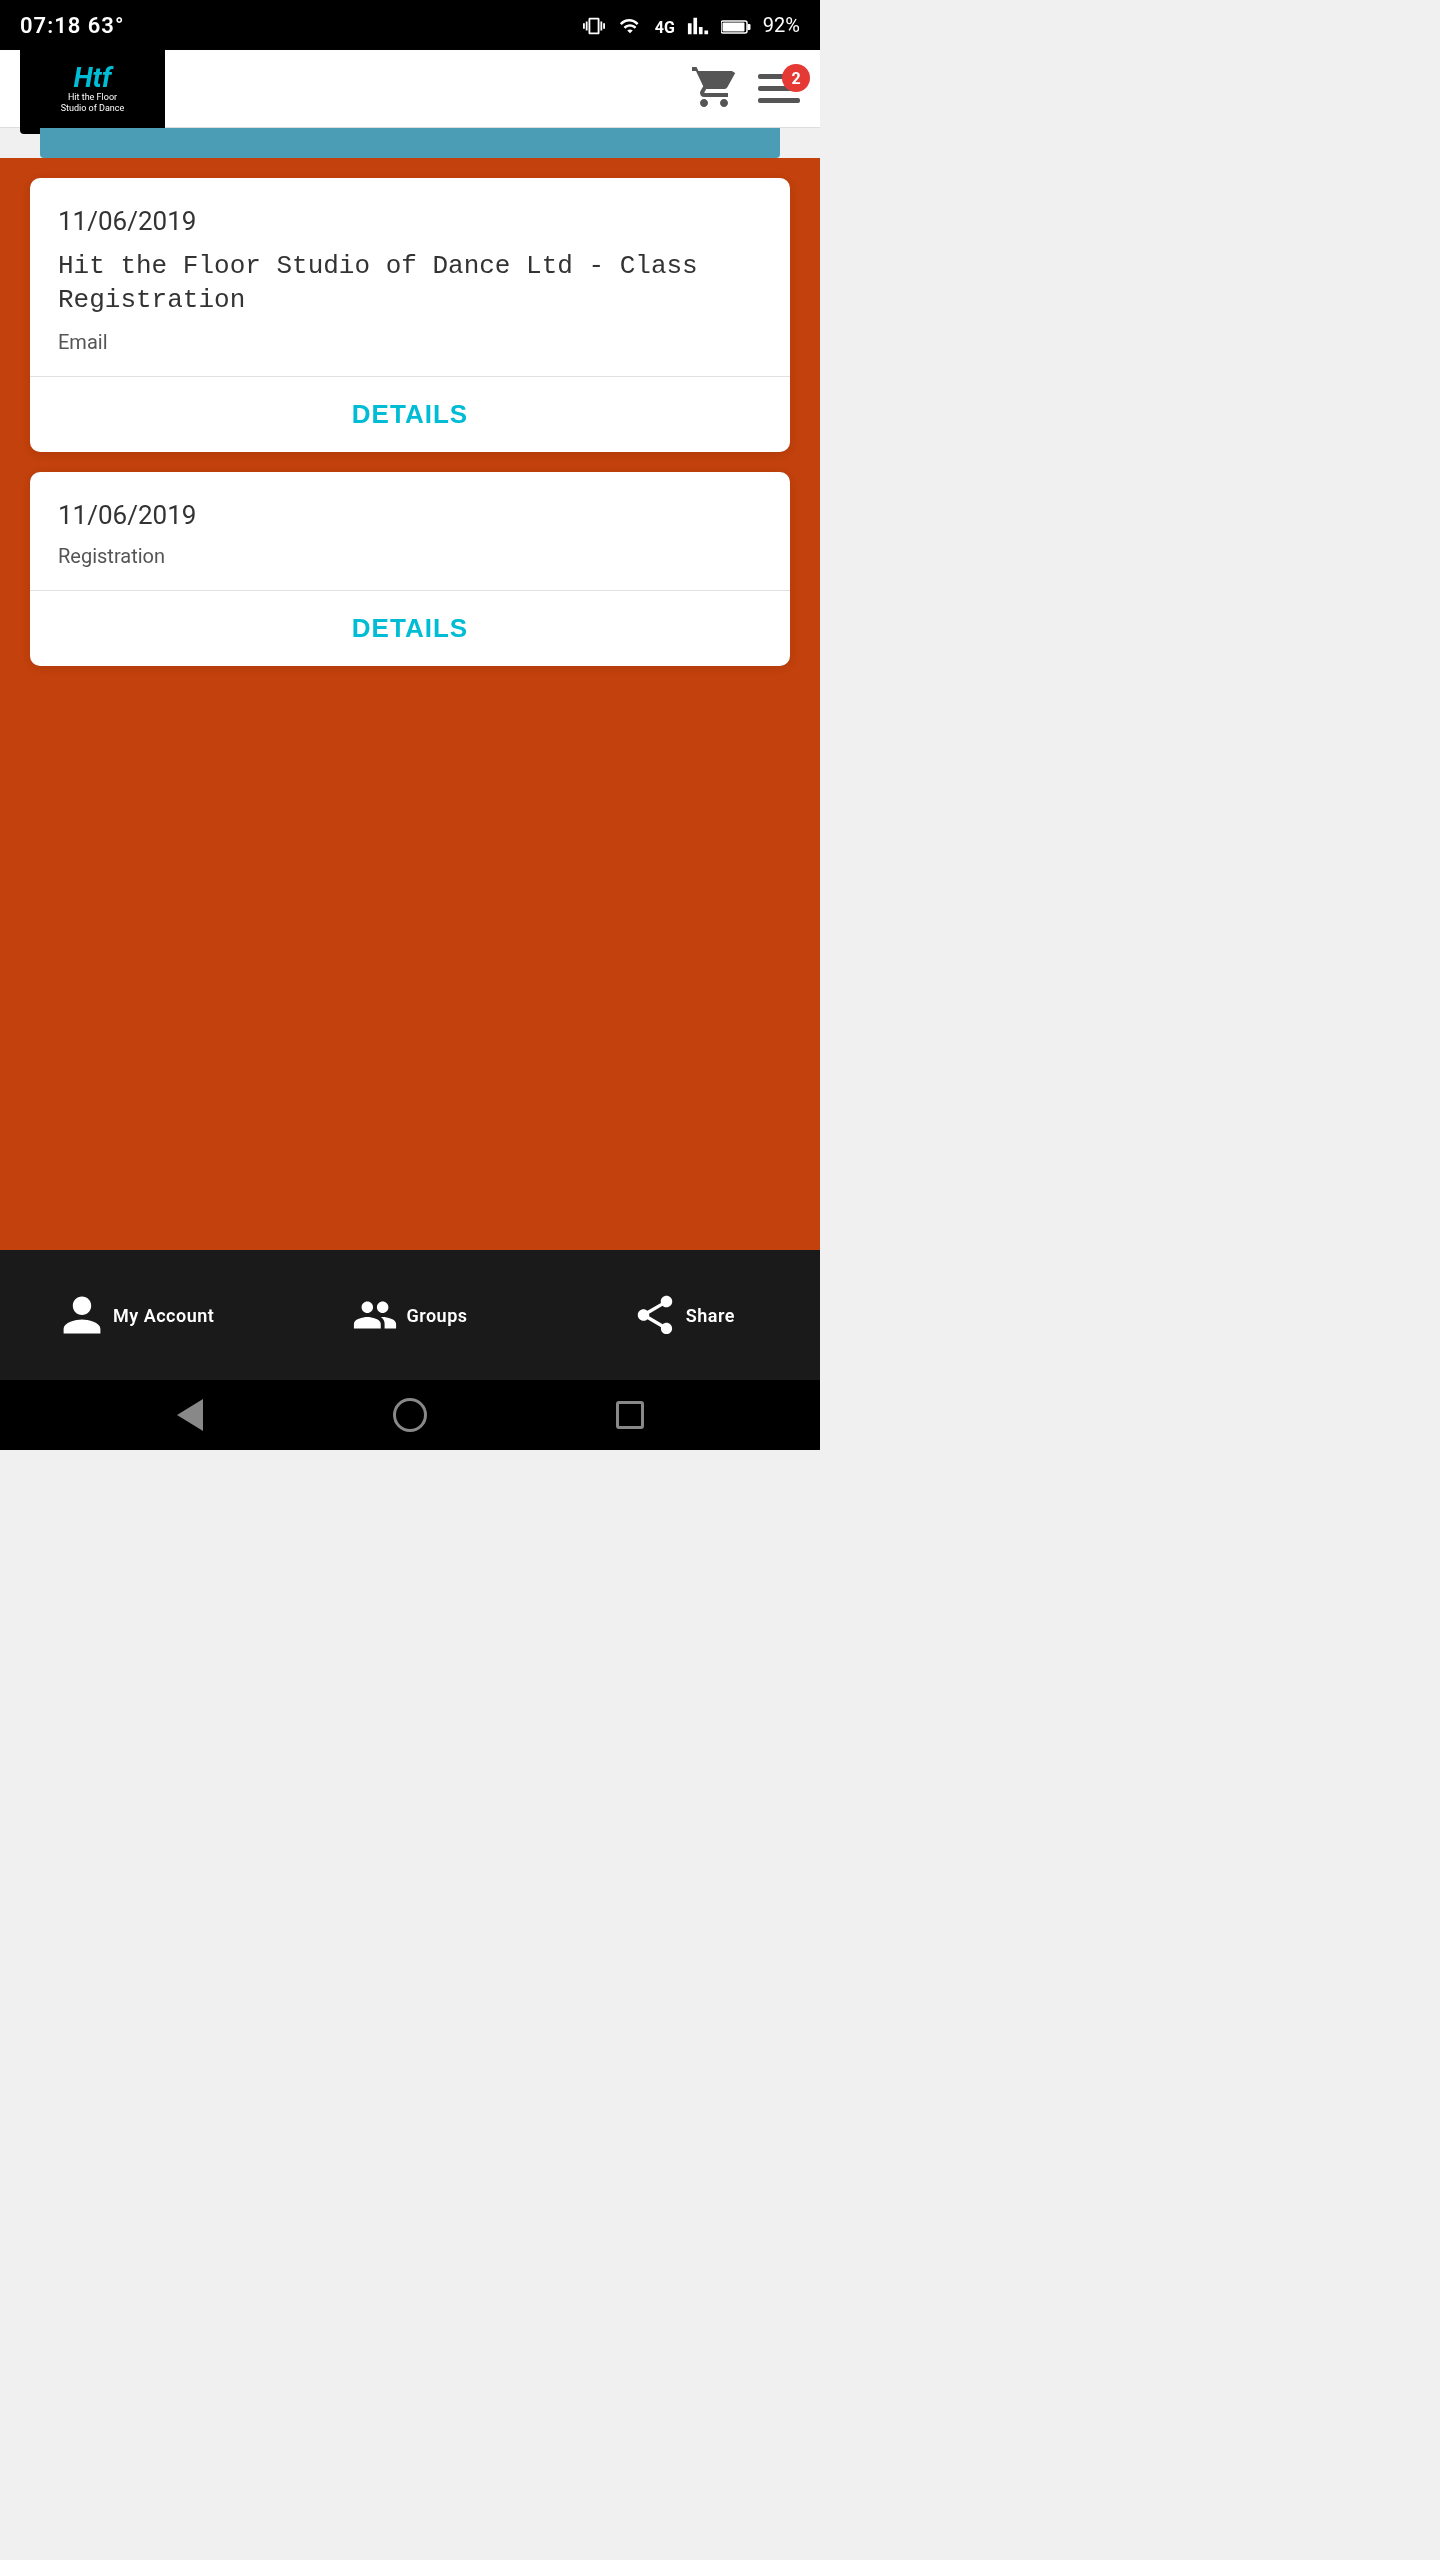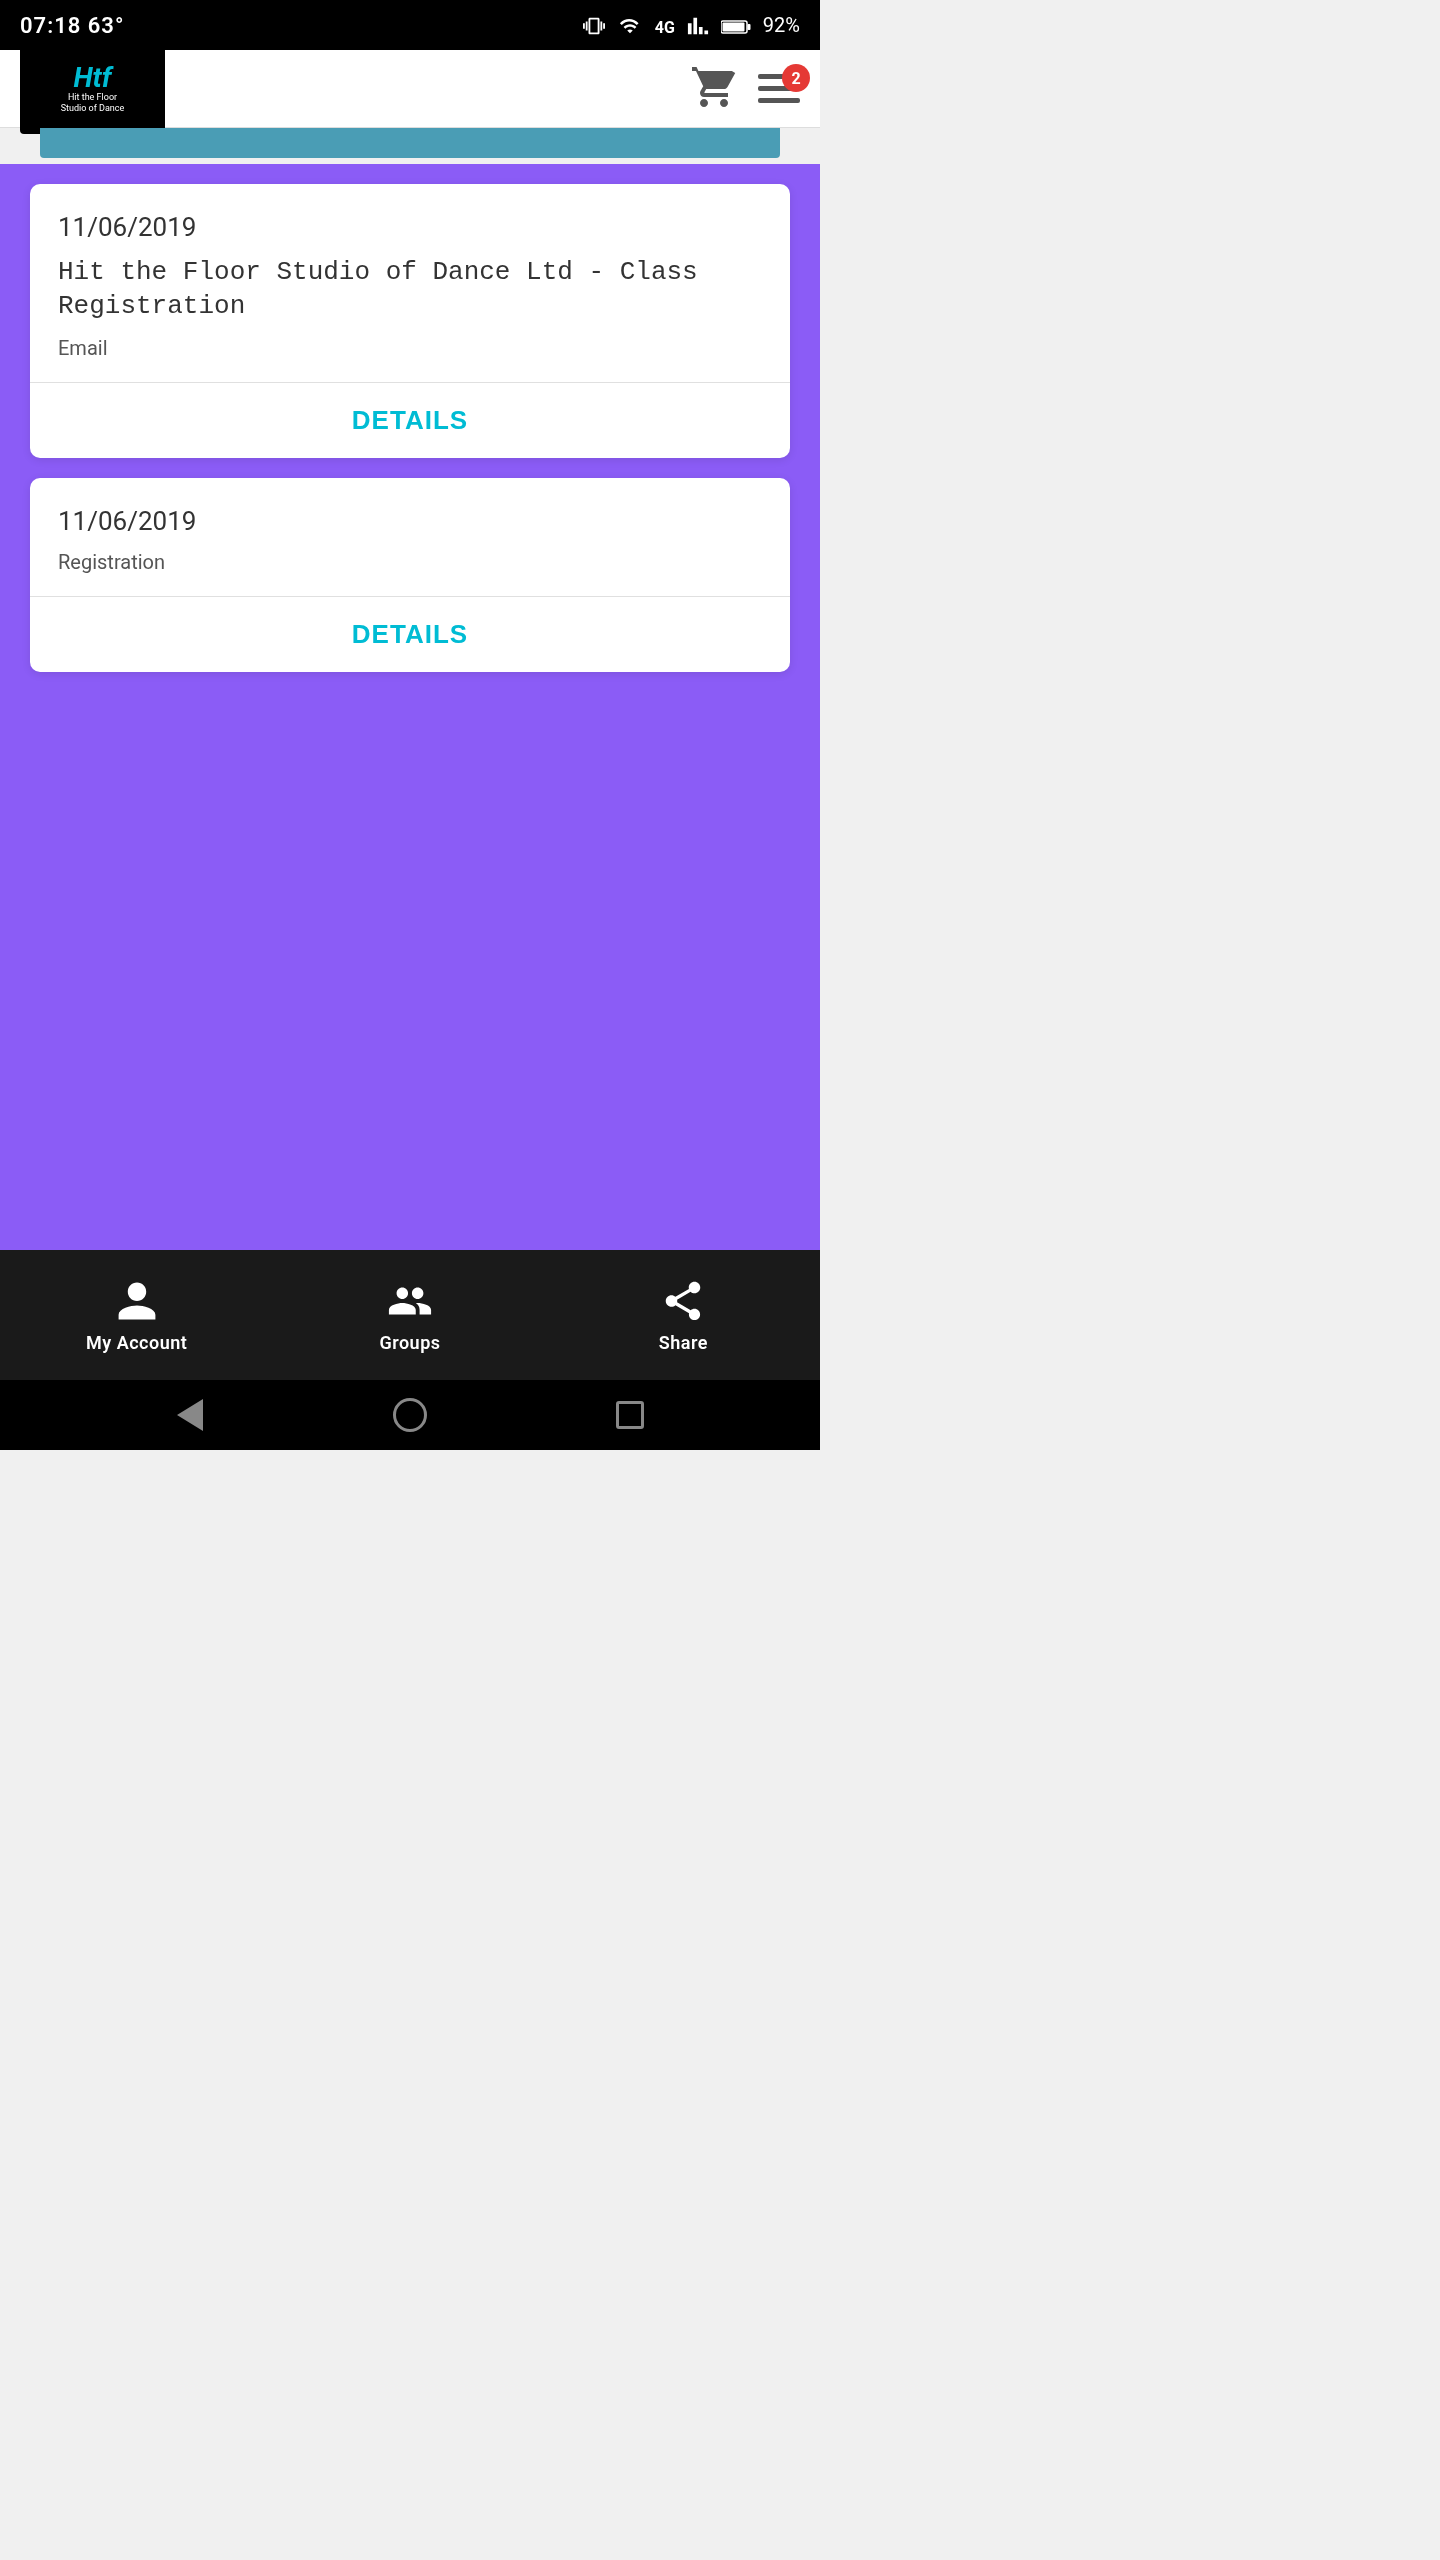--- a/index.html
+++ b/index.html
@@ -140,25 +140,24 @@
       height: 30px;
       background: #4a9db5;
       margin: 0 40px;
       border-radius: 0 0 4px 4px;
     }
 
     
     .main-content {
       flex: 1;
       padding: 20px 30px;
-      background: #8b5cf6;
+      background: #c2410c;
       display: flex;
       flex-direction: column;
       gap: 20px;
-      margin-top: 6px;
     }
 
     
     .notification-card {
       background: #fff;
       border-radius: 10px;
       box-shadow: 0 2px 8px rgba(0,0,0,0.1);
       overflow: hidden;
     }
 
@@ -214,21 +213,21 @@
     
     .bottom-nav {
       background: #1a1a1a;
       display: flex;
       height: 130px;
     }
 
     .nav-item {
       flex: 1;
       display: flex;
-      flex-direction: column;
+      flex-direction: row;
       align-items: center;
       justify-content: center;
       gap: 8px;
       color: #fff;
       cursor: pointer;
       padding: 4px 0;
     }
 
     .nav-icon {
       width: 46px;

